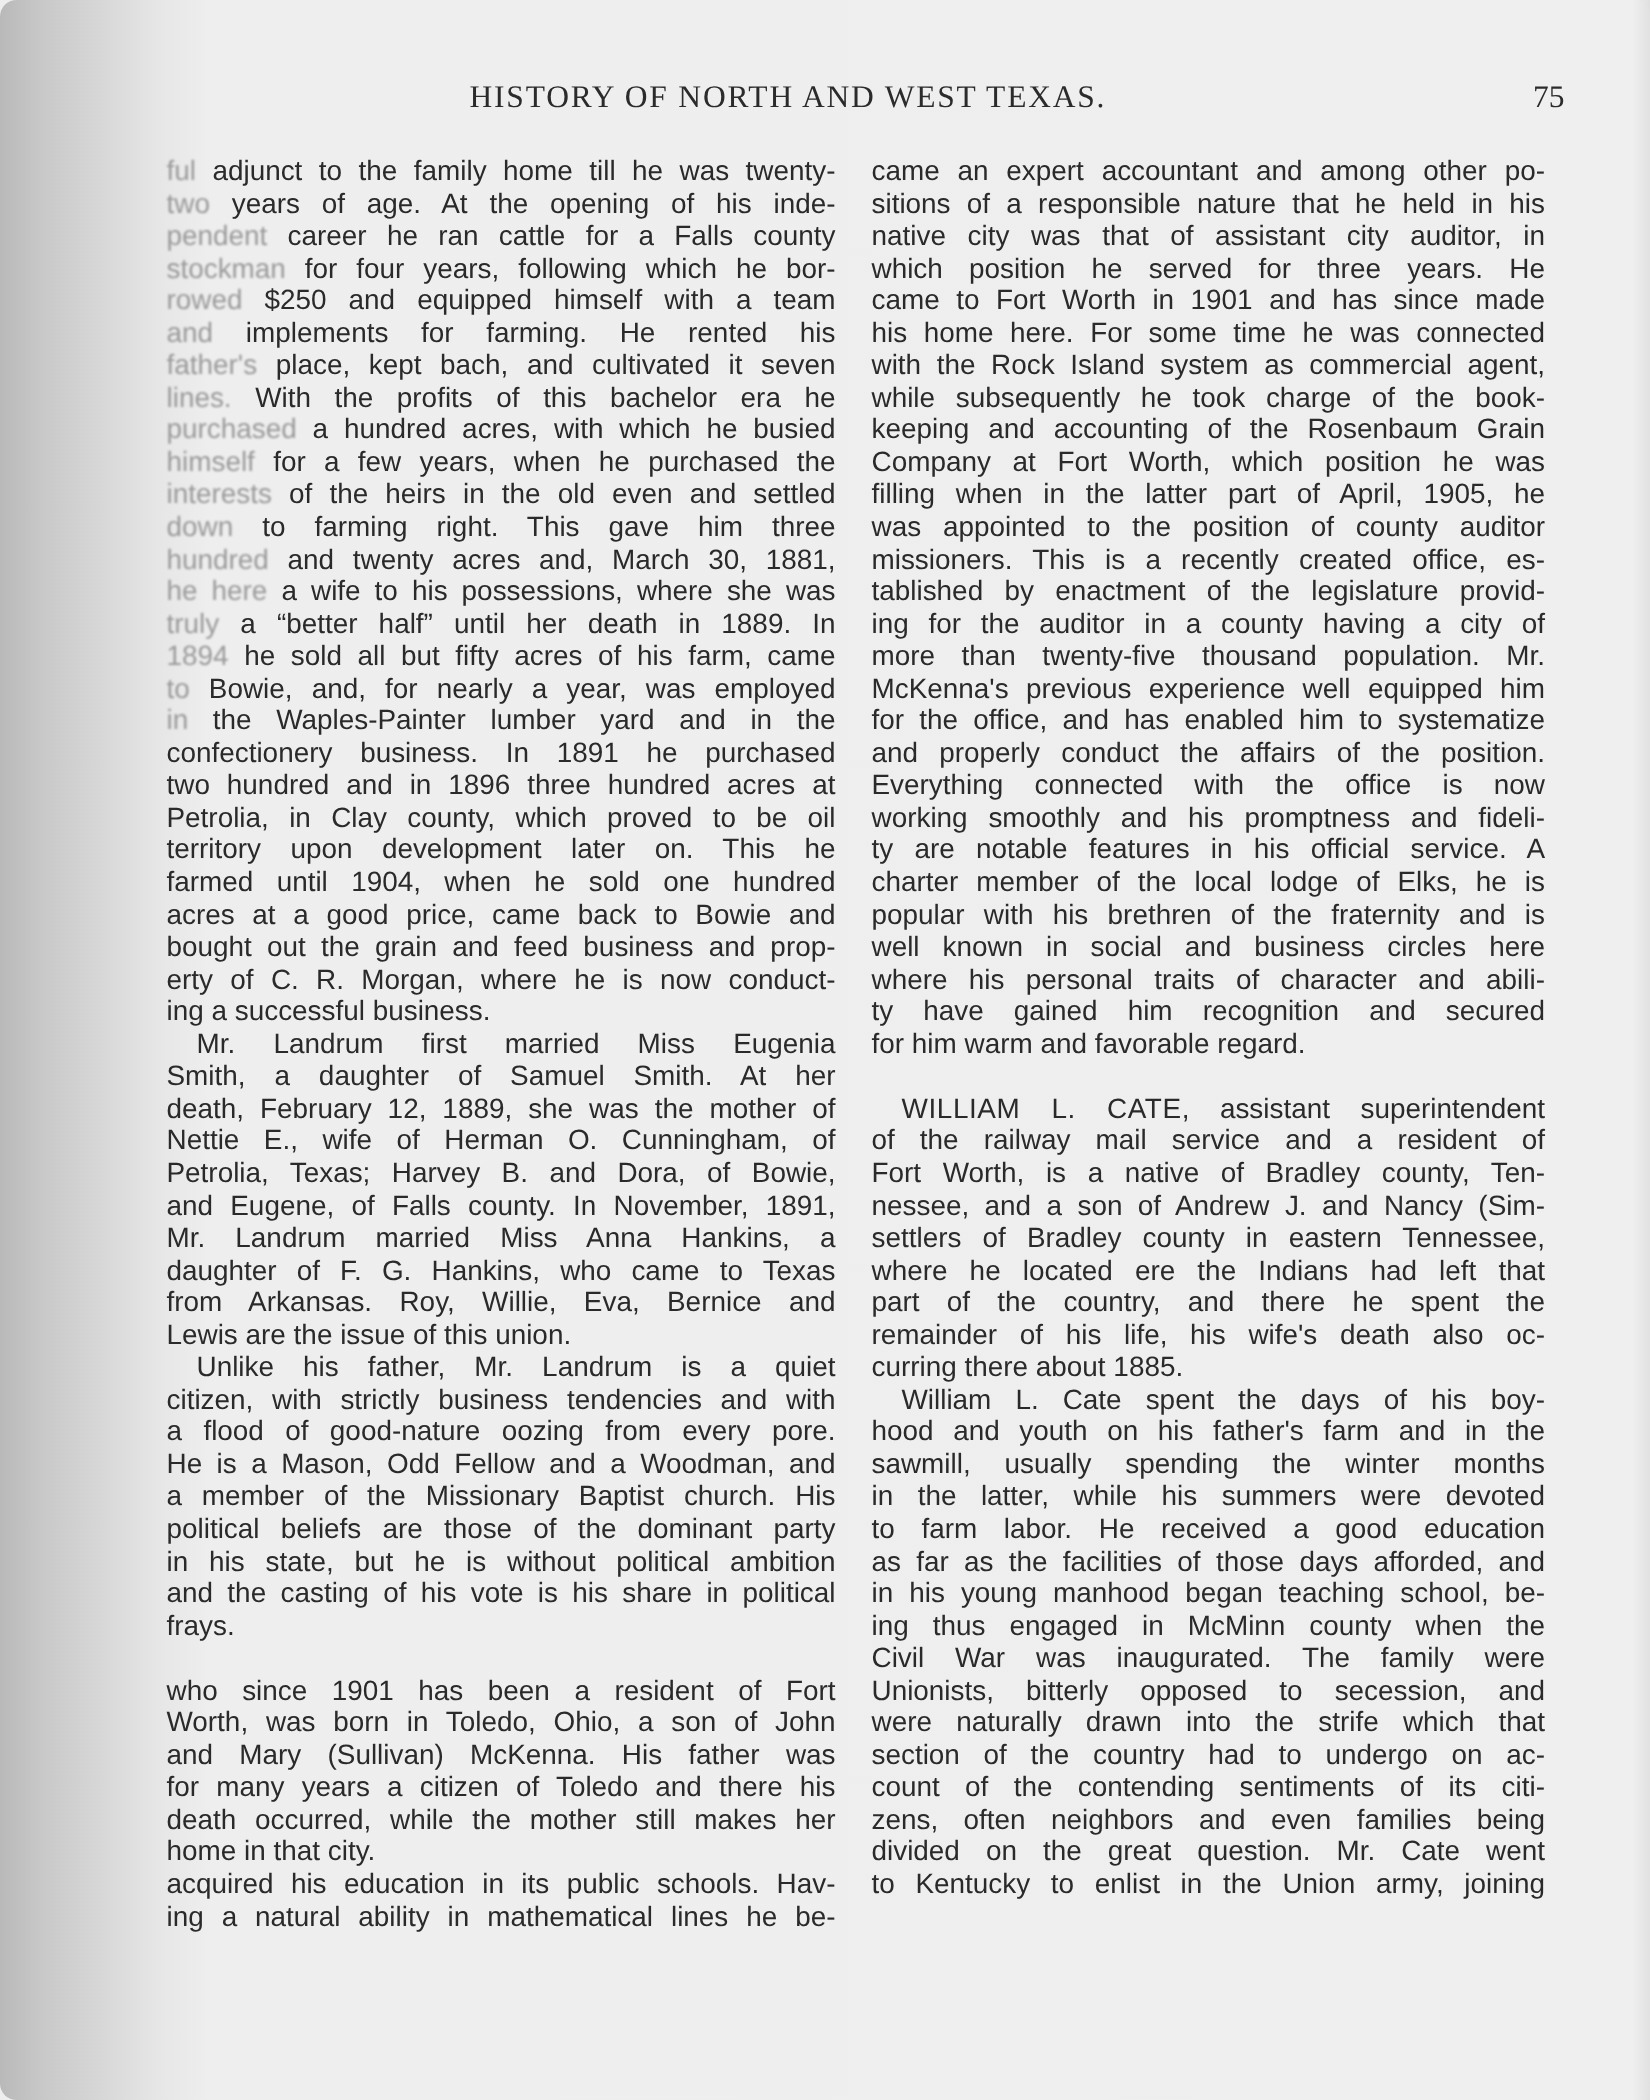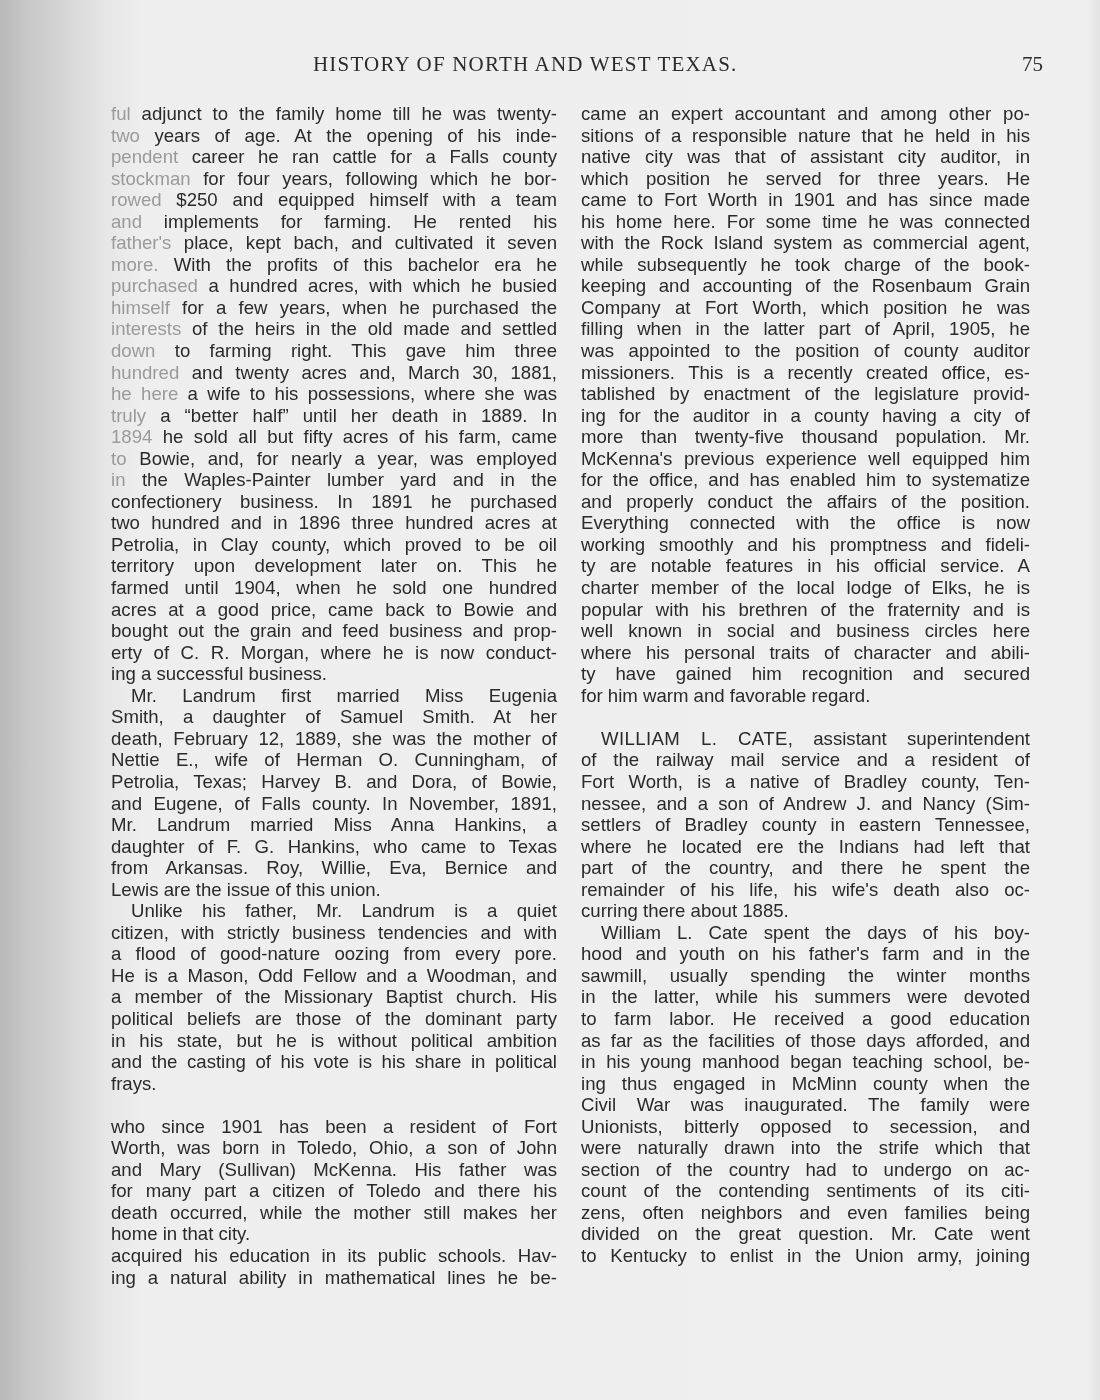--- a/index.html
+++ b/index.html
@@ -19,20 +19,21 @@
     width: 1100px;
     height: 1400px;
     background:
       linear-gradient(to right,
         #b9b9b9 0px,
         #c9c9c9 30px,
         #d8d8d8 70px,
         #e6e6e6 105px,
         #eeeeee 140px,
         #efefef 100%);
+    border-radius: 11px;
   }
   .page::after {
     content: "";
     position: absolute;
     right: 0; top: 0; bottom: 0;
     width: 12px;
     background: linear-gradient(to right, rgba(0,0,0,0), rgba(0,0,0,0.06));
   }
   .running-head {
     position: absolute;
@@ -112,24 +113,24 @@
   <div class="column col-left">
 
     <div>
       <span class="line"><span class="blurred-edge">ful</span><span> adjunct to the family home till he was twenty-</span></span>
       <span class="line"><span class="blurred-edge">two</span><span> years of age.  At the opening of his inde-</span></span>
       <span class="line"><span class="blurred-edge">pendent</span><span> career he ran cattle for a Falls county</span></span>
       <span class="line"><span class="blurred-edge">stockman</span><span> for four years, following which he bor-</span></span>
       <span class="line"><span class="blurred-edge">rowed</span><span> $250 and equipped himself with a team</span></span>
       <span class="line"><span class="blurred-edge">and</span><span> implements for farming.  He rented his</span></span>
       <span class="line"><span class="blurred-edge">father's</span><span> place, kept bach, and cultivated it seven</span></span>
-      <span class="line"><span class="blurred-edge">more.</span><span>  With the profits of this bachelor era he</span></span>
+      <span class="line"><span class="blurred-edge">lines.</span><span>  With the profits of this bachelor era he</span></span>
       <span class="line"><span class="blurred-edge">purchased</span><span> a hundred acres, with which he busied</span></span>
       <span class="line"><span class="blurred-edge">himself</span><span> for a few years, when he purchased the</span></span>
-      <span class="line"><span class="blurred-edge">interests</span><span> of the heirs in the old made and settled</span></span>
+      <span class="line"><span class="blurred-edge">interests</span><span> of the heirs in the old even and settled</span></span>
       <span class="line"><span class="blurred-edge">down</span><span> to farming right.  This gave him three</span></span>
       <span class="line"><span class="blurred-edge">hundred</span><span> and twenty acres and, March 30, 1881,</span></span>
       <span class="line"><span class="blurred-edge">he here</span><span> a wife to his possessions, where she was</span></span>
       <span class="line"><span class="blurred-edge">truly</span><span> a “better half” until her death in 1889.  In</span></span>
       <span class="line"><span class="blurred-edge">1894</span><span> he sold all but fifty acres of his farm, came</span></span>
       <span class="line"><span class="blurred-edge">to</span><span> Bowie, and, for nearly a year, was employed</span></span>
       <span class="line"><span class="blurred-edge">in</span><span> the Waples-Painter lumber yard and in the</span></span>
       <span class="line">confectionery business.  In 1891 he purchased</span>
       <span class="line">two hundred and in 1896 three hundred acres at</span>
       <span class="line">Petrolia, in Clay county, which proved to be oil</span>
@@ -165,21 +166,21 @@
       <span class="line">and the casting of his vote is his share in political</span>
       <span class="line last">frays.</span>
     </div>
 
     <span class="gap"></span>
 
     <div>
       <span class="line">who since 1901 has been a resident of Fort</span>
       <span class="line">Worth, was born in Toledo, Ohio, a son of John</span>
       <span class="line">and Mary (Sullivan) McKenna.  His father was</span>
-      <span class="line">for many part a citizen of Toledo and there his</span>
+      <span class="line">for many years a citizen of Toledo and there his</span>
       <span class="line">death occurred, while the mother still makes her</span>
       <span class="line last">home in that city.</span>
     </div>
 
     <div>
       <span class="line">acquired his education in its public schools.  Hav-</span>
       <span class="line">ing a natural ability in mathematical lines he be-</span>
     </div>
   </div>
 

